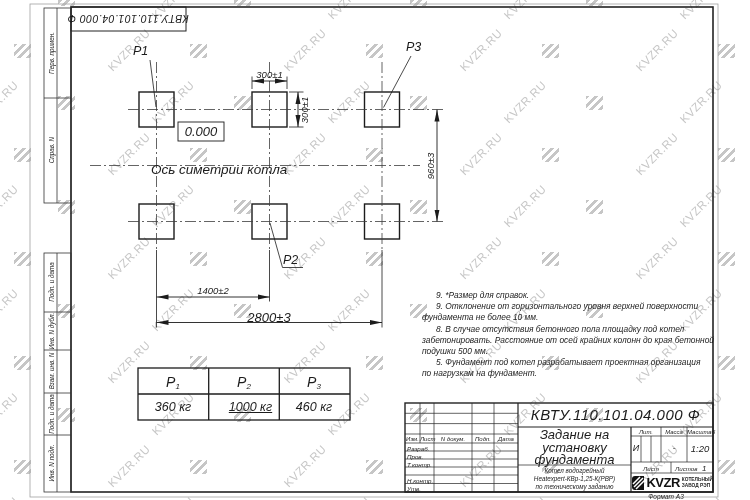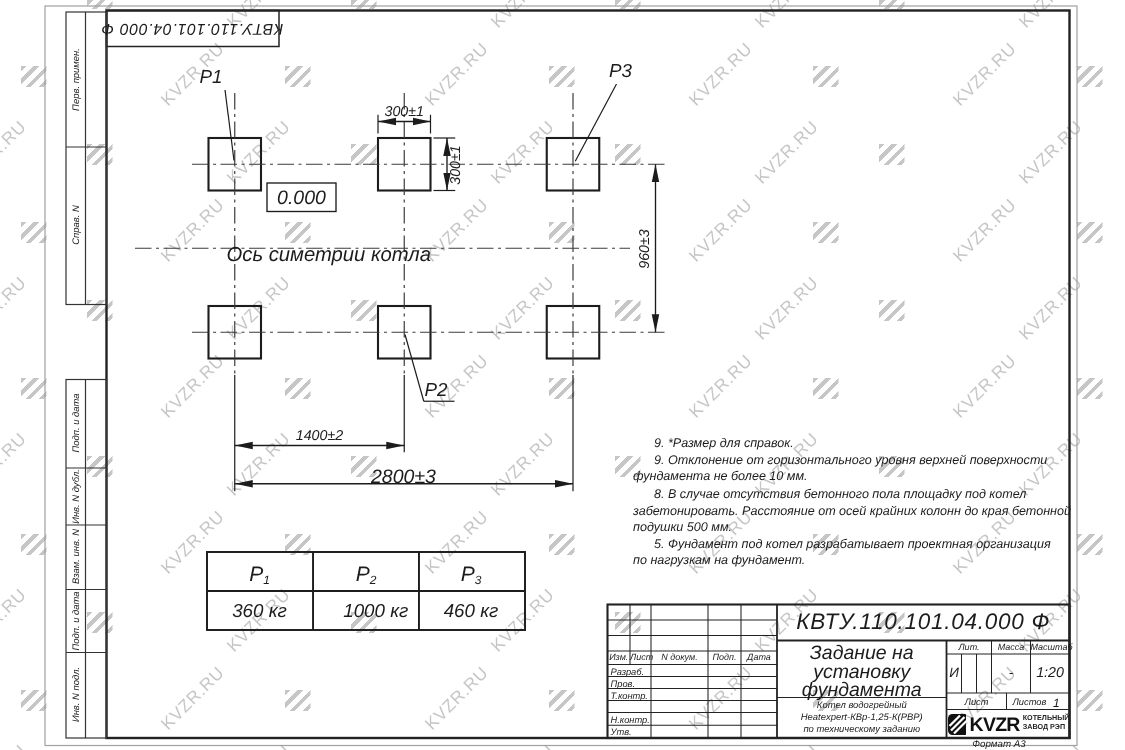--- a/index.html
+++ b/index.html
@@ -271,21 +271,21 @@
     <div class="note">по нагрузкам на фундамент.</div>
   </div>
 
   <div class="t ctr" style="left:138px;top:374px;width:70px;font-size:14px;">
     <span>P</span><span class="sub">1</span></div>
   <div class="t ctr" style="left:209px;top:374px;width:70px;font-size:14px;">
     <span>P</span><span class="sub">2</span></div>
   <div class="t ctr" style="left:279px;top:374px;width:70px;font-size:14px;">
     <span>P</span><span class="sub">3</span></div>
   <div class="t ctr" style="left:138px;top:400px;width:70px;font-size:12.5px;">360 кг</div>
-  <div class="t ctr" style="left:209px;top:400px;width:83px;font-size:12.5px;">1000 кг</div>
+  <div class="t ctr" style="left:209px;top:400px;width:83px;font-size:12.5px;text-decoration:underline;">1000 кг</div>
   <div class="t ctr" style="left:279px;top:400px;width:70px;font-size:12.5px;">460 кг</div>
 
   <div class="t ctr" style="left:518px;top:403px;width:195px;line-height:24px;font-size:15px;letter-spacing:.5px;">КВТУ.110.101.04.000  Ф</div>
   <div class="t ctr" style="left:518px;top:429px;width:113px;font-size:13px;line-height:12.5px;white-space:normal;">Задание на установку фундамента</div>
   <div class="t ctr" style="left:518px;top:466.5px;width:113px;font-size:6.3px;">Котел водогрейный</div>
   <div class="t ctr" style="left:518px;top:474.5px;width:113px;font-size:6.3px;">Heatexpert-КВр-1,25-К(РВР)</div>
   <div class="t ctr" style="left:518px;top:482.5px;width:113px;font-size:6.3px;">по техническому заданию</div>
 
   <div class="t ctr" style="left:405px;top:435.5px;width:15px;font-size:6px;">Изм.</div>
   <div class="t ctr" style="left:420px;top:435.5px;width:14px;font-size:6px;">Лист</div>

